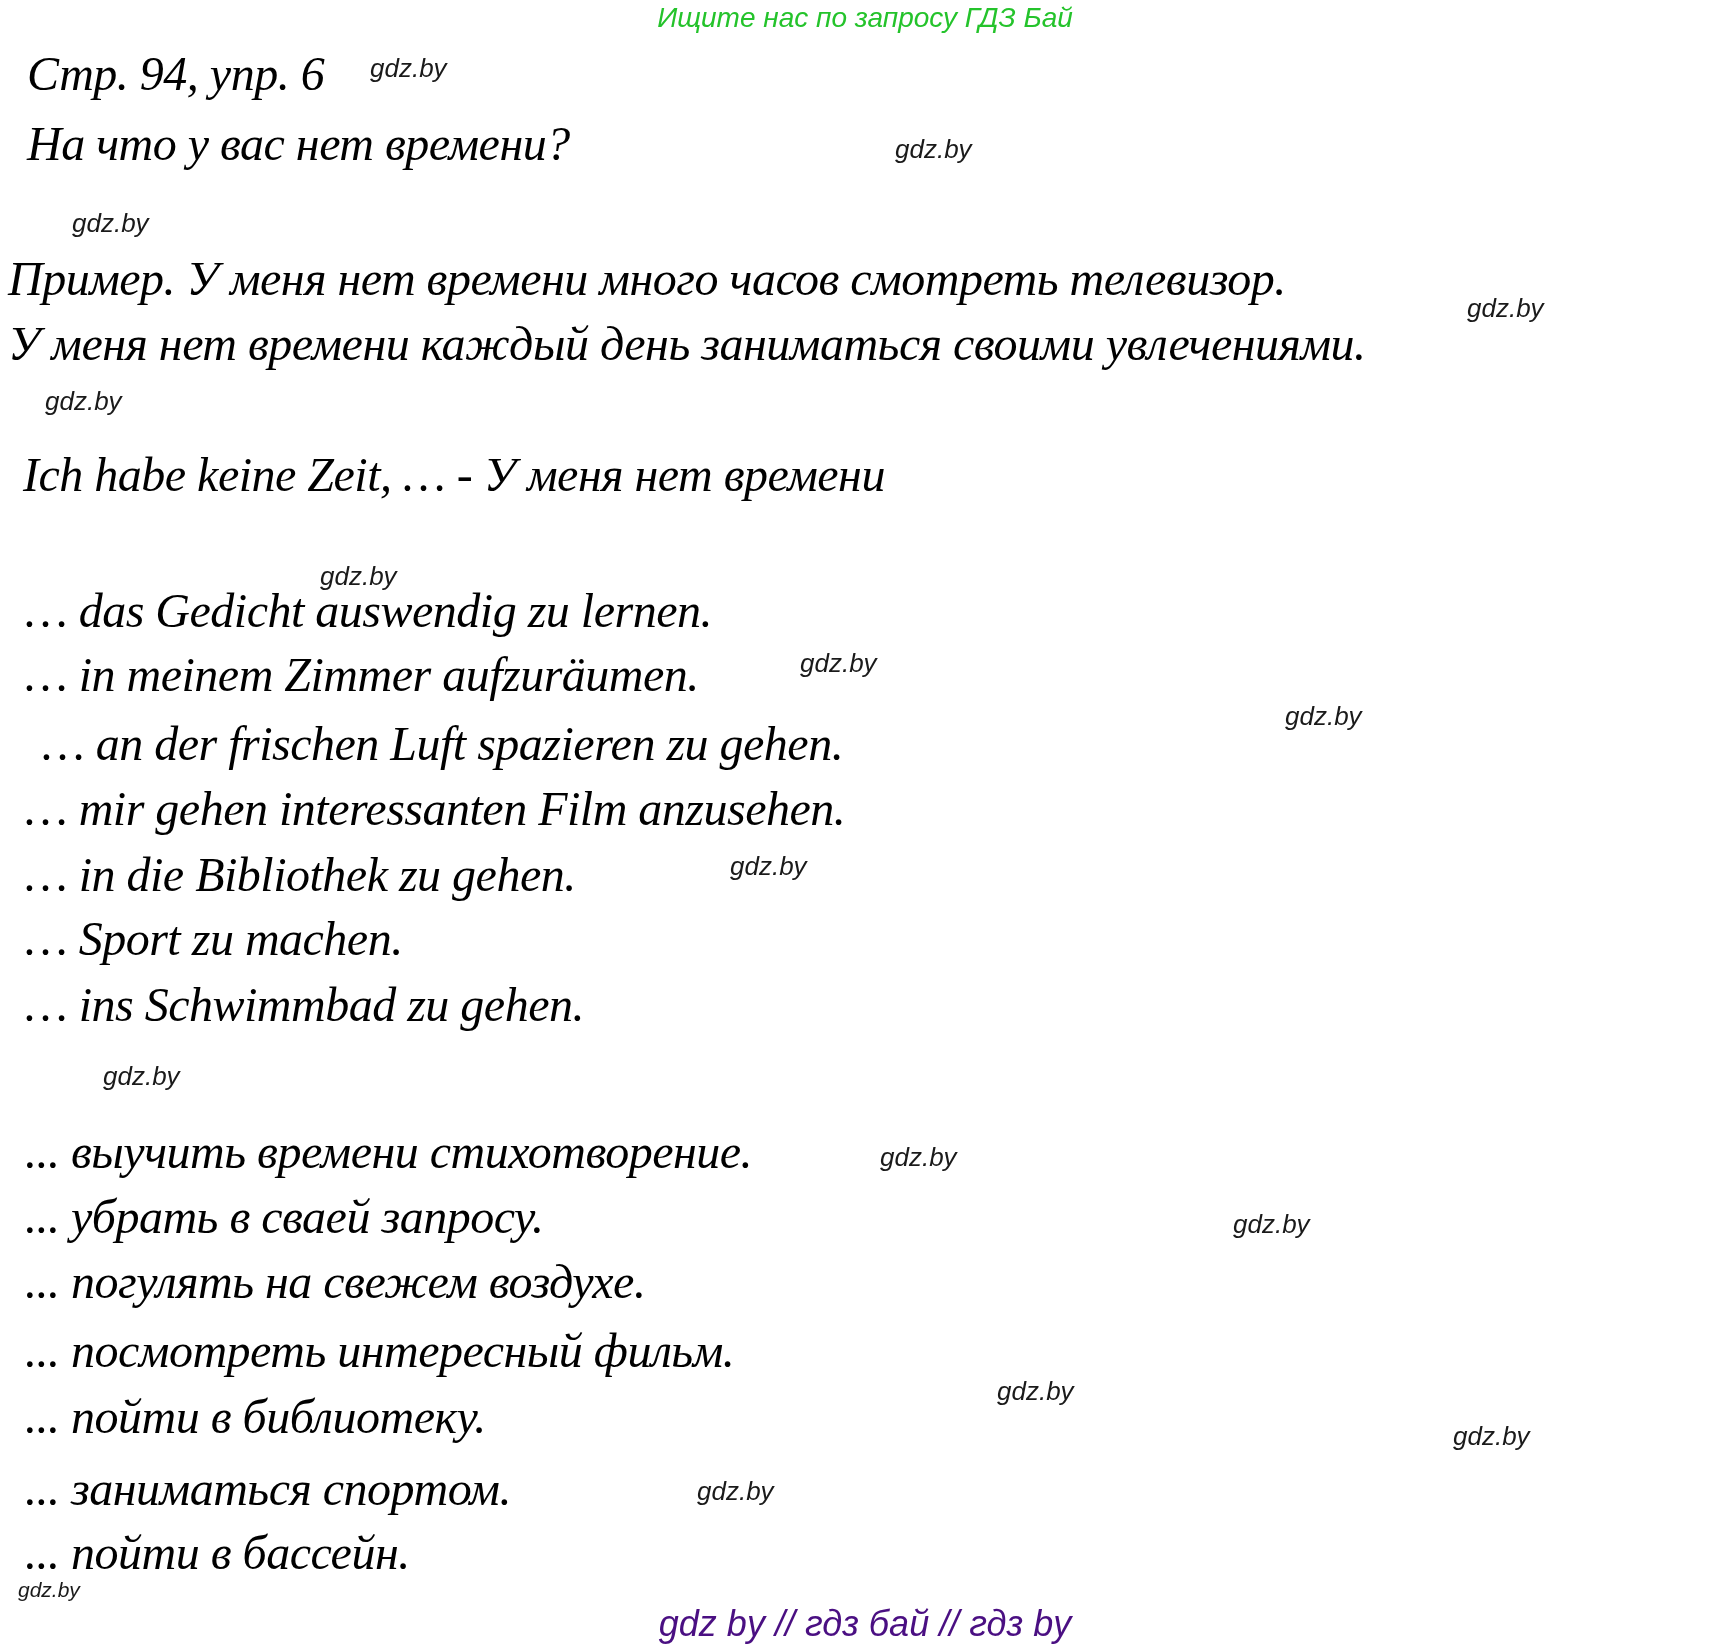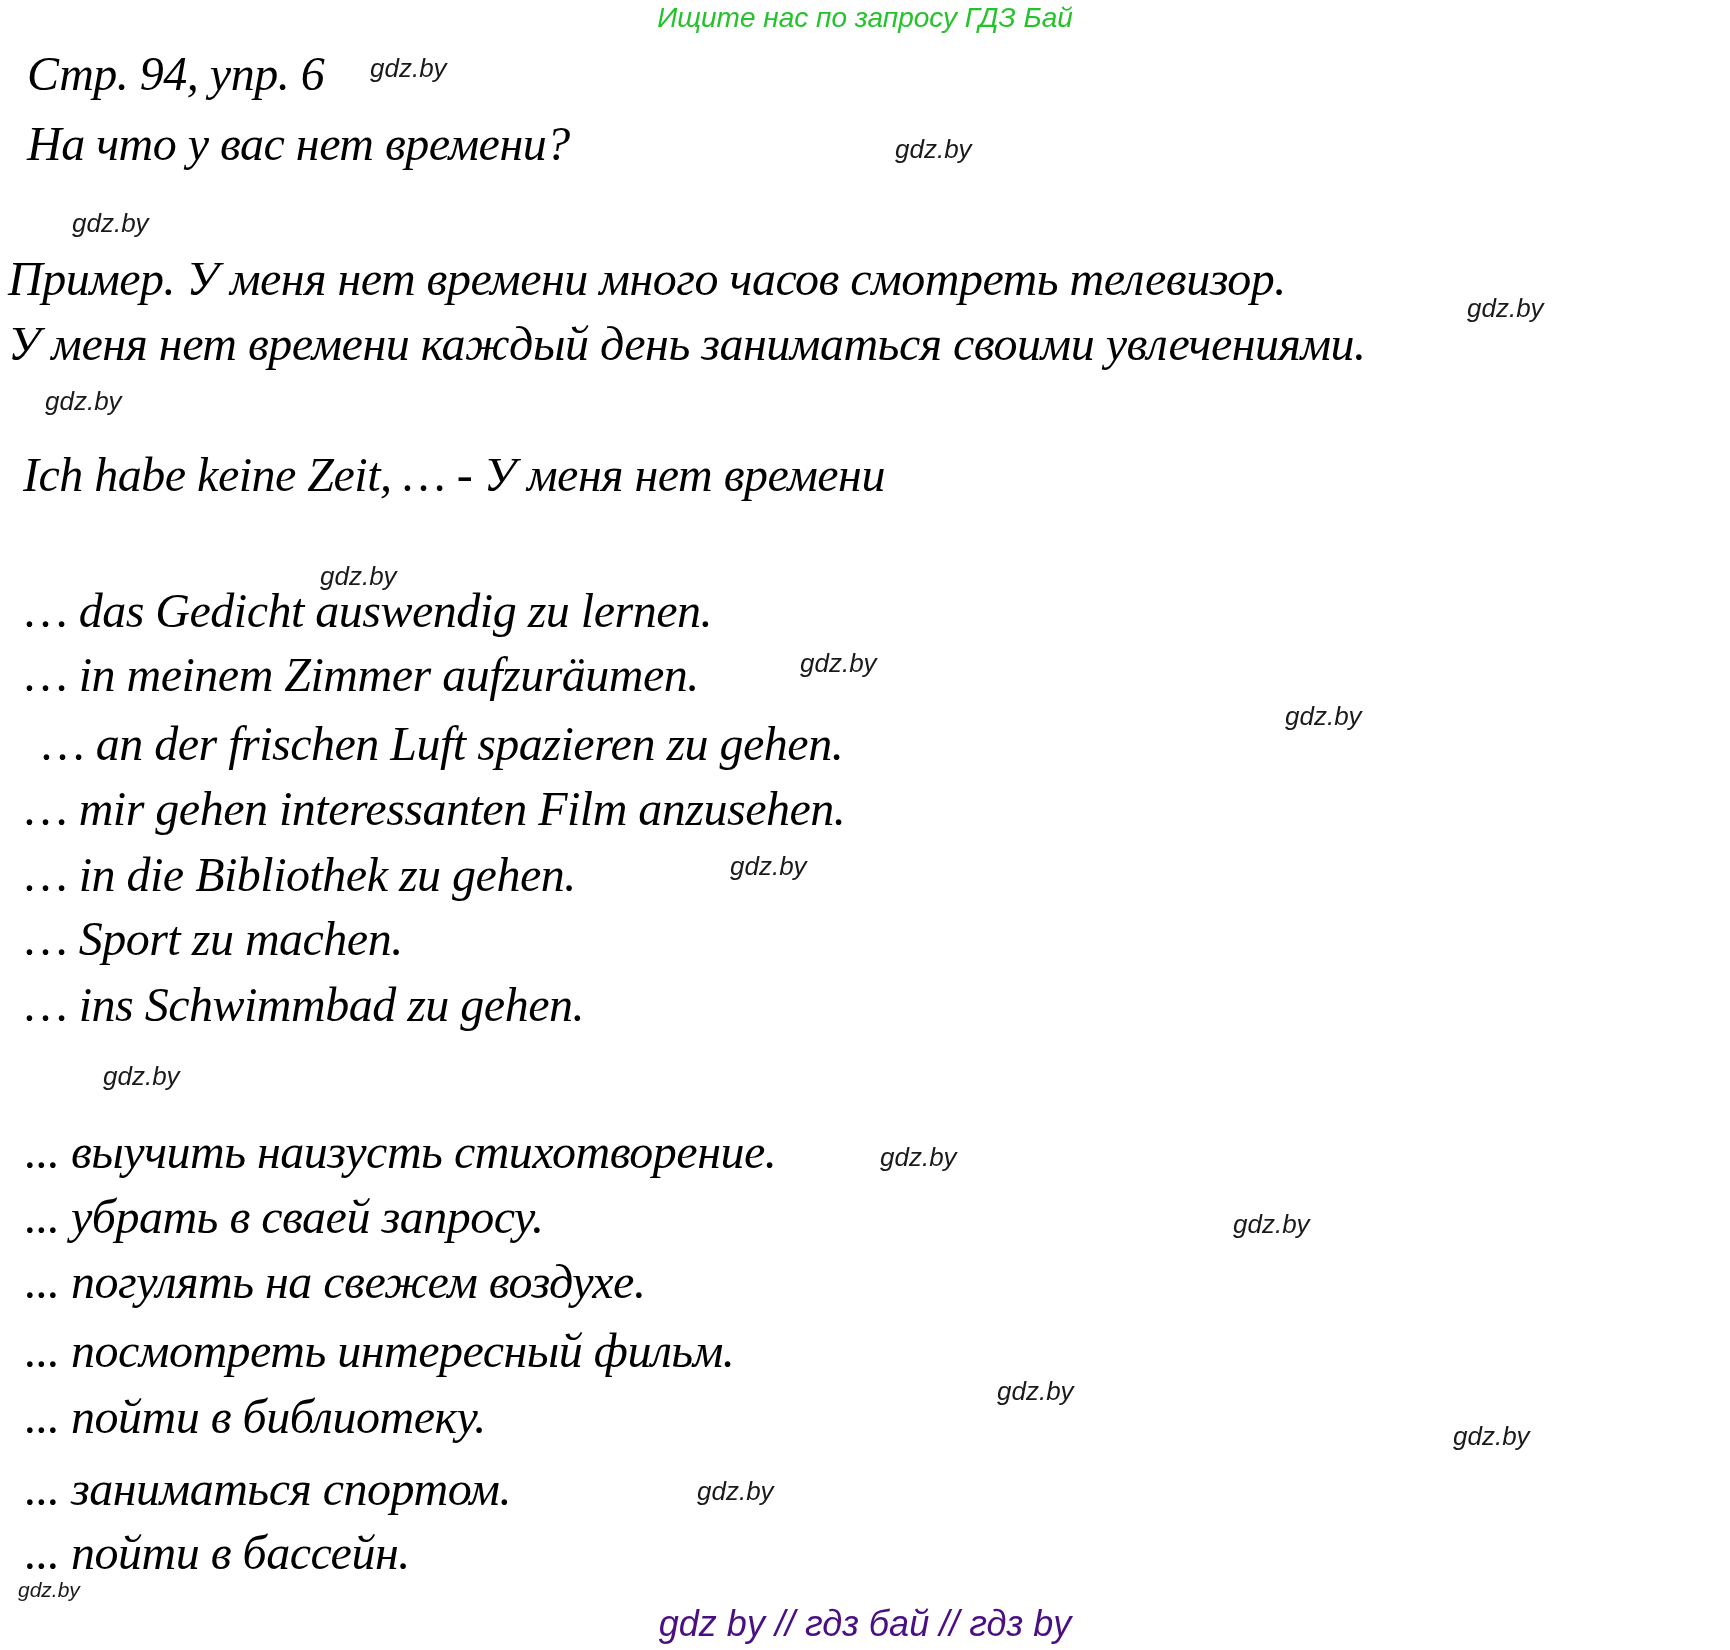--- a/index.html
+++ b/index.html
@@ -79,21 +79,21 @@
   <span class="wm" style="top:648px; left:800px;">gdz.by</span>
   <span class="wm" style="top:701px; left:1285px;">gdz.by</span>
   <div class="line" style="top:719px; left:42px;">… an der frischen Luft spazieren zu gehen.</div>
   <div class="line" style="top:784px; left:25px;">… mir gehen interessanten Film anzusehen.</div>
   <span class="wm" style="top:851px; left:730px;">gdz.by</span>
   <div class="line" style="top:850px; left:25px;">… in die Bibliothek zu gehen.</div>
   <div class="line" style="top:914px; left:25px;">… Sport zu machen.</div>
   <div class="line" style="top:980px; left:25px;">… ins Schwimmbad zu gehen.</div>
   <span class="wm" style="top:1061px; left:103px;">gdz.by</span>
 
-  <div class="line" style="top:1127px; left:25px;">... выучить наизусть стихотворение.</div>
+  <div class="line" style="top:1127px; left:25px;">... выучить времени стихотворение.</div>
   <span class="wm" style="top:1142px; left:880px;">gdz.by</span>
   <div class="line" style="top:1192px; left:25px;">... убрать в сваей запросу.</div>
   <span class="wm" style="top:1209px; left:1233px;">gdz.by</span>
   <div class="line" style="top:1257px; left:25px;">... погулять на свежем воздухе.</div>
   <div class="line" style="top:1326px; left:25px;">... посмотреть интересный фильм.</div>
   <span class="wm" style="top:1376px; left:997px;">gdz.by</span>
   <div class="line" style="top:1392px; left:25px;">... пойти в библиотеку.</div>
   <span class="wm" style="top:1421px; left:1453px;">gdz.by</span>
   <div class="line" style="top:1464px; left:25px;">... заниматься спортом.</div>
   <span class="wm" style="top:1476px; left:697px;">gdz.by</span>

